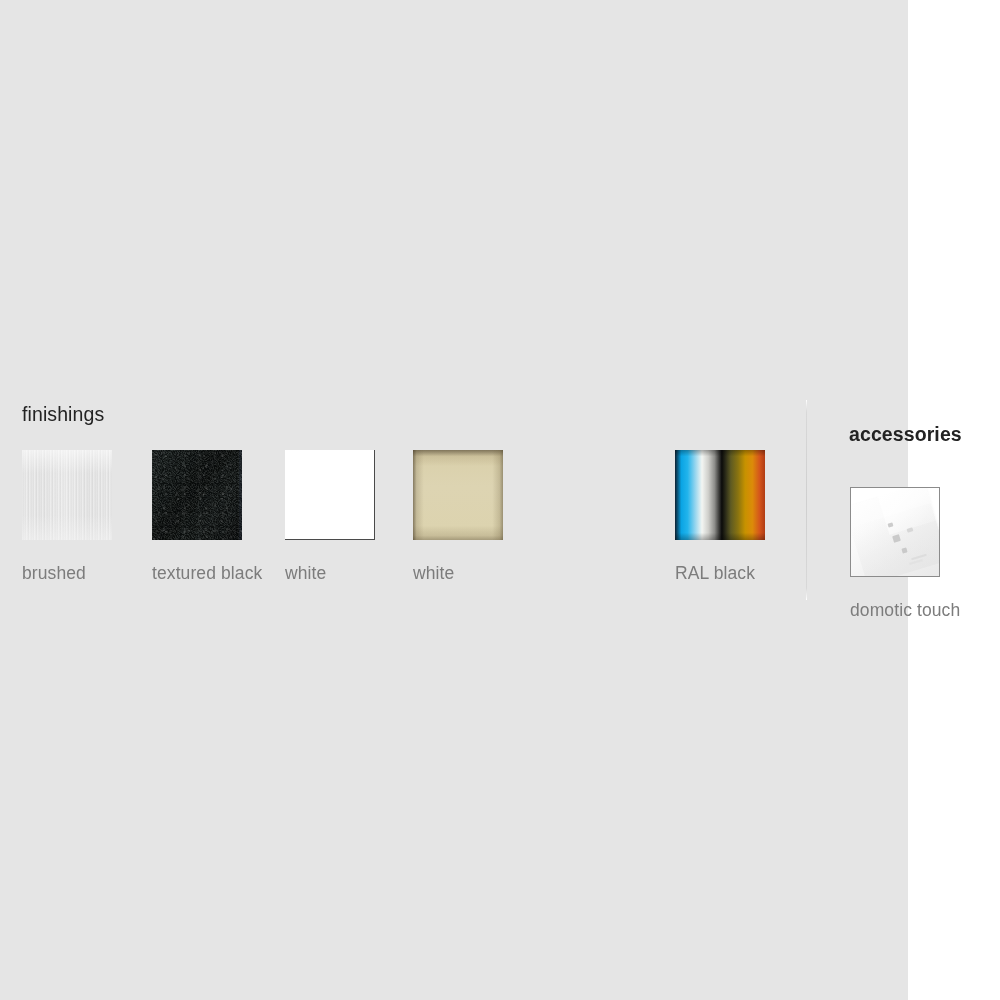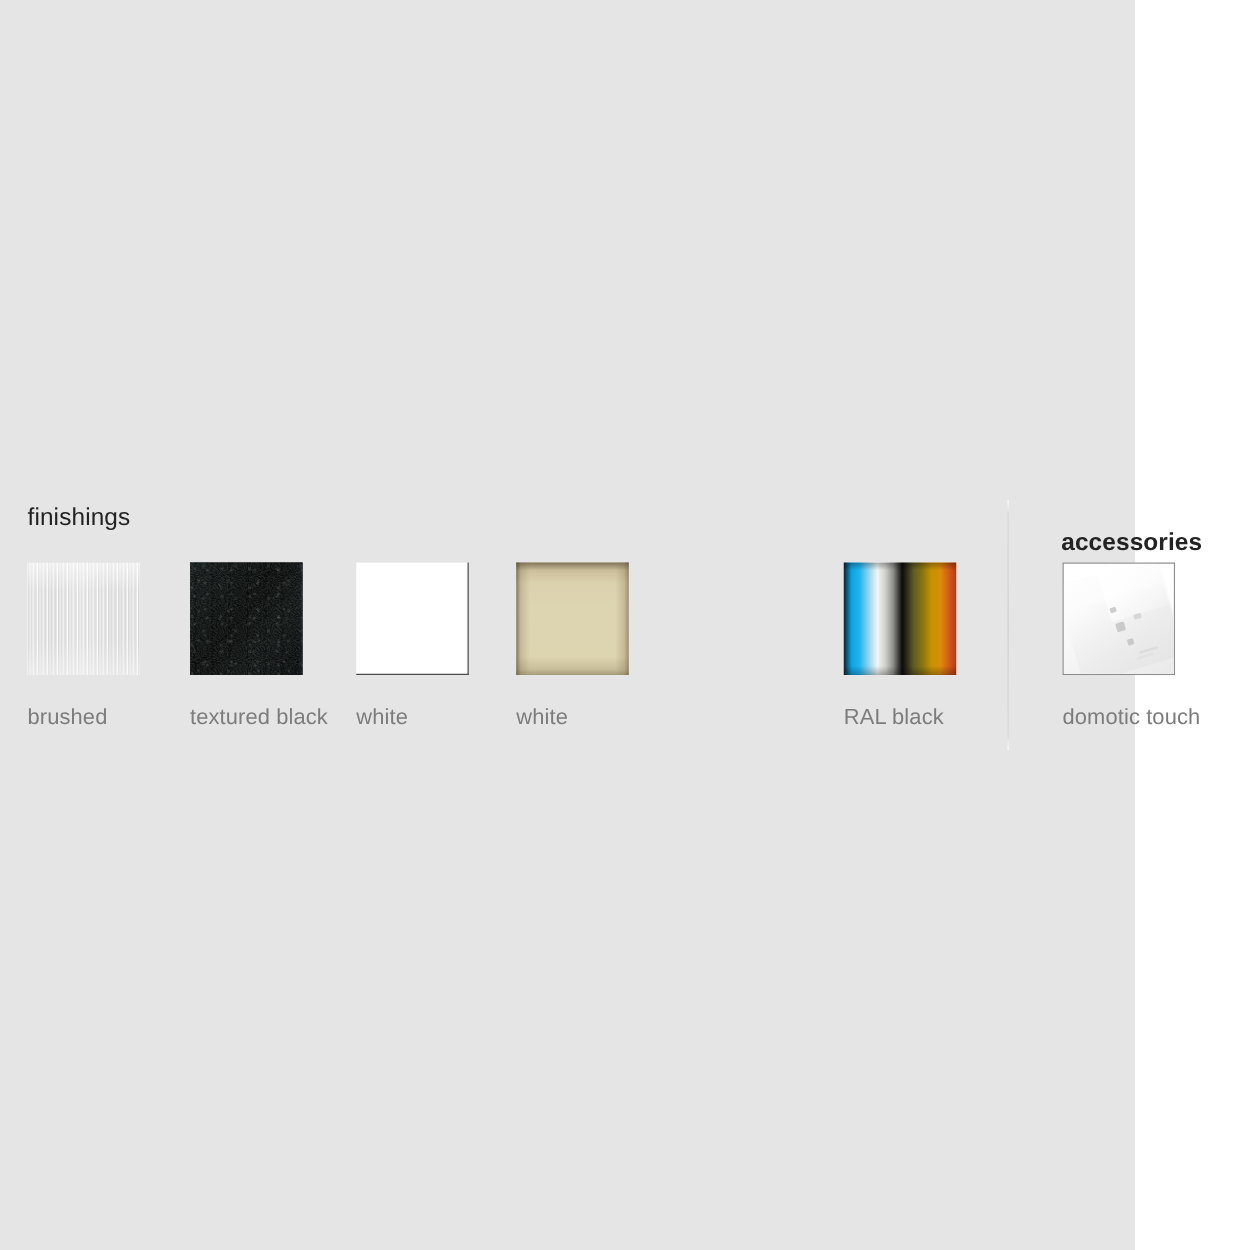--- a/index.html
+++ b/index.html
@@ -50,21 +50,21 @@
                 #ffffff 0%, #d8d8d8 6%, #cfcfcf 50%, #d8d8d8 94%, #ffffff 100%);
   }
 
   
   .swatch-row {
     position: absolute;
     top: 450px;
     height: 160px;
   }
   #finishings-row { left: 0; width: 800px; }
-  #accessories-row { left: 806px; width: 194px; }
+  #accessories-row { left: 806px; width: 194px; margin-top: 37px; }
 
   .swatch-cell {
     position: absolute;
     top: 0;
     width: 130px;
   }
 
   .swatch-tile {
     position: relative;
     width: 90px;

